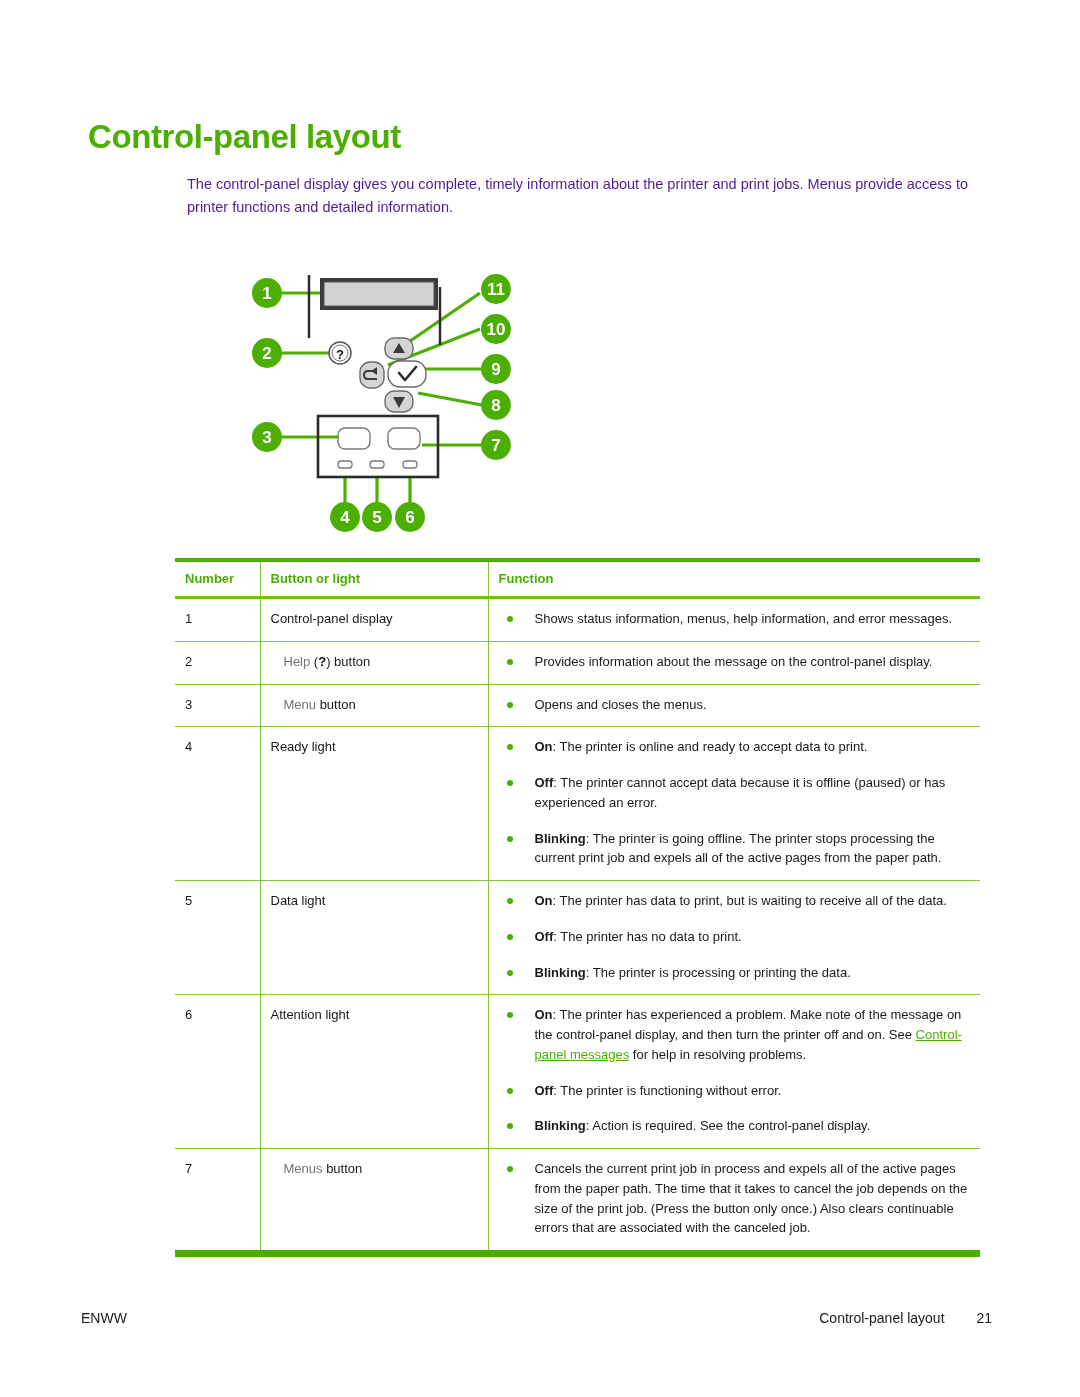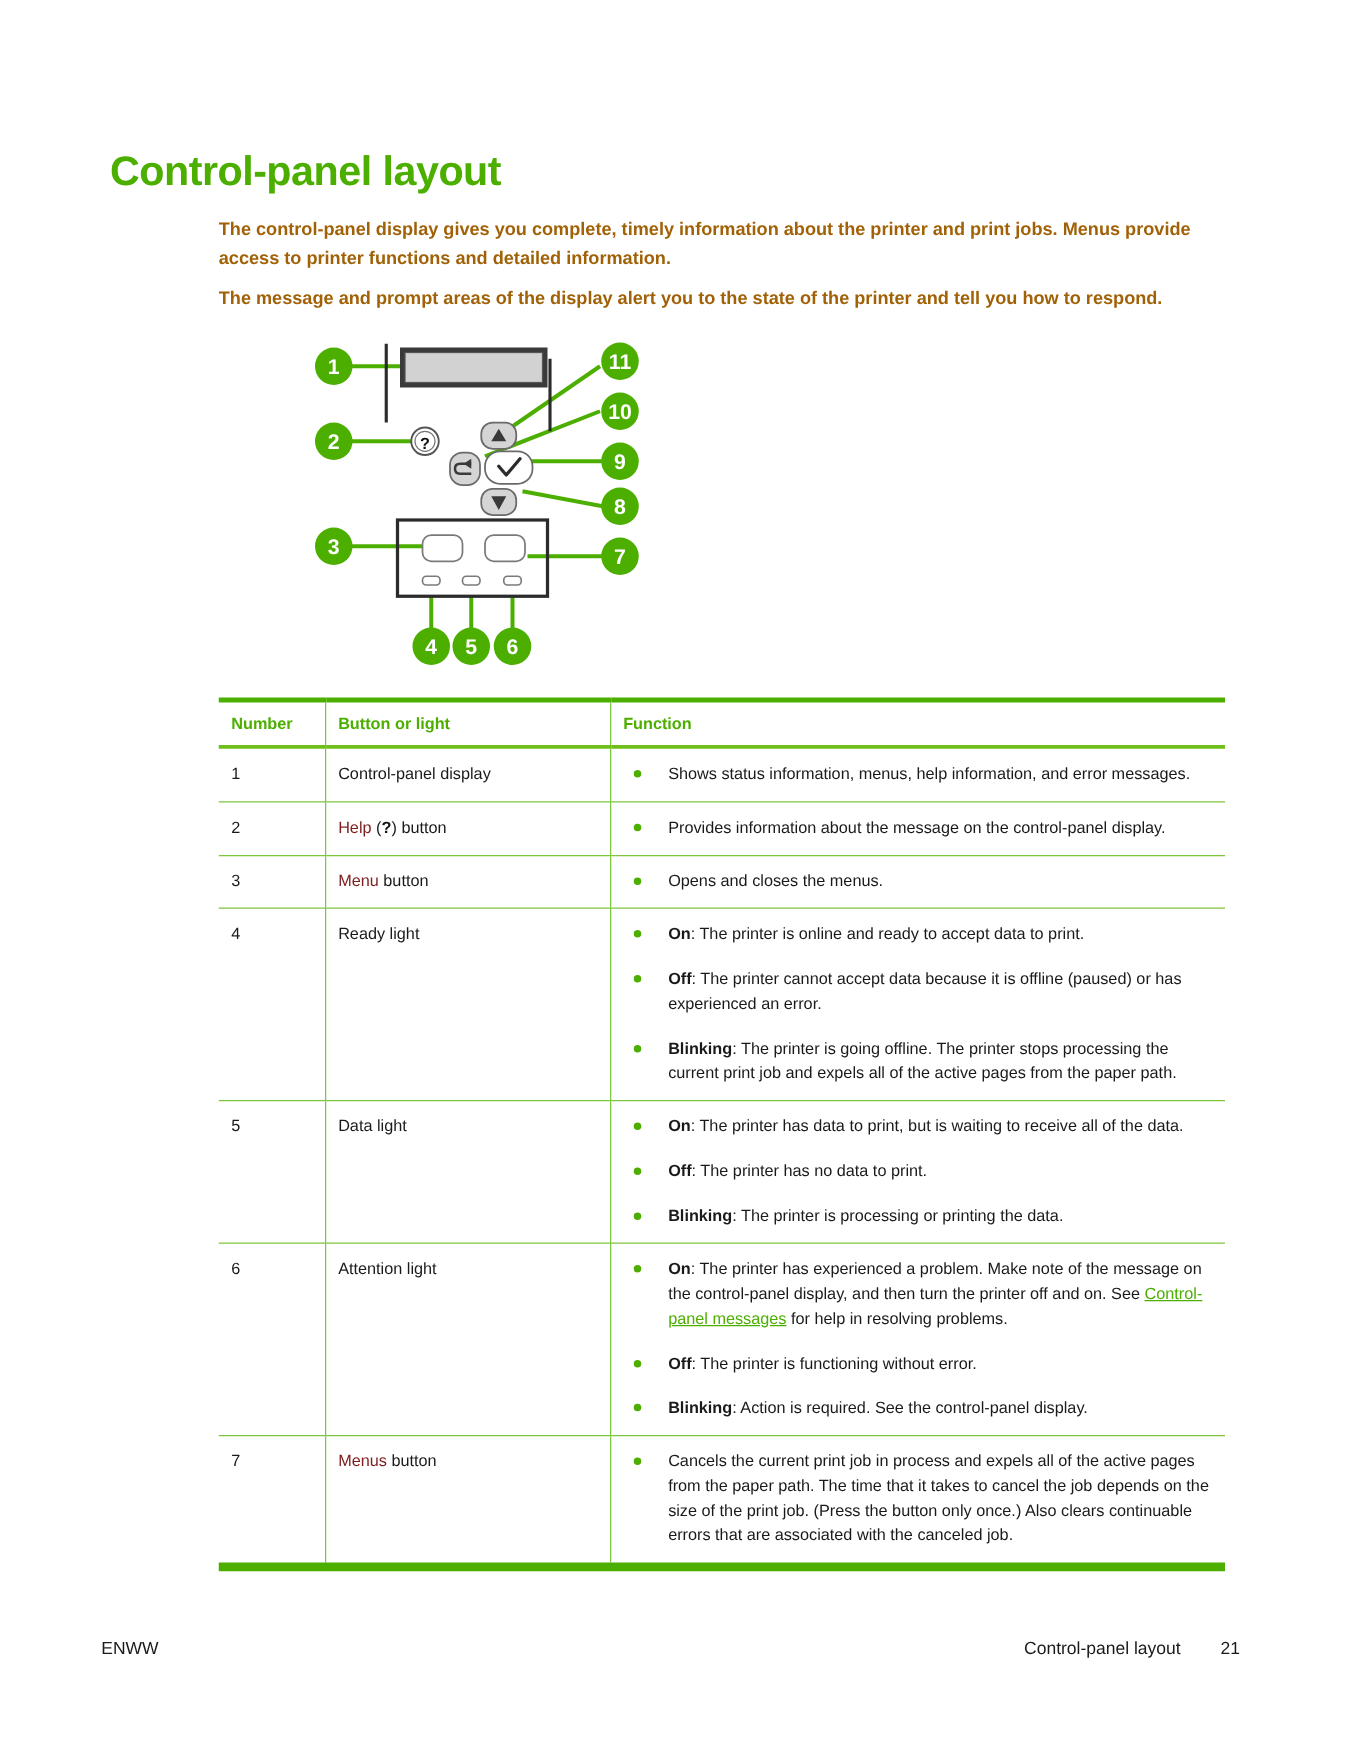--- a/index.html
+++ b/index.html
@@ -33,26 +33,25 @@
     font-size: 33px;
     font-weight: bold;
     color: #4CAF00;
     letter-spacing: -0.4px;
     line-height: 1;
   }
 
   
   .intro {
     position: absolute;
-    left: 175px;
+    left: 187px;
     width: 800px;
     font-size: 14.5px;
     line-height: 1.62;
-    color: #a16207;
-    font-weight: bold;
+    color: #4c1d95;
   }
   .intro.p1 { top: 158px; }
   .intro.p2 { top: 213px; }
 
   
   .diagram {
     position: absolute;
     left: 240px;
     top: 265px;
     width: 300px;
@@ -127,21 +126,21 @@
     position: absolute;
     left: 8px;
     top: 7px;
     width: 6px;
     height: 6px;
     border-radius: 50%;
     background: #4CAF00;
   }
   .lead { font-weight: bold; }
 
-  .green-term { color: #7f1d1d; }
+  .green-term { color: #737373; margin-left: 13px; }
   .qmark { font-weight: bold; color: #111; }
   a.doclink {
     color: #4CAF00;
     text-decoration: underline;
   }
 
   
   .footer {
     position: absolute;
     left: 81px;
@@ -164,21 +163,20 @@
   .footer .right .pg { margin-left: 28px; }
 </style>
 </head>
 <body>
 
 <div class="page">
 
   <h1 class="page-title">Control-panel layout</h1>
 
   <p class="intro p1">The control-panel display gives you complete, timely information about the printer and print jobs. Menus provide access to printer functions and detailed information.</p>
-  <p class="intro p2">The message and prompt areas of the display alert you to the state of the printer and tell you how to respond.</p>
 
   <div class="diagram">
     <svg width="300" height="275" viewBox="0 0 300 275" xmlns="http://www.w3.org/2000/svg">
       <defs>
         <style>
           .cal { fill:#4CAF00; }
           .caltxt { fill:#ffffff; font-family:"Liberation Sans", sans-serif; font-weight:bold; font-size:17px; text-anchor:middle; }
           .lead { stroke:#4CAF00; stroke-width:3.2; fill:none; }
           .hw { stroke:#2b2b2b; fill:none; }
         </style>

